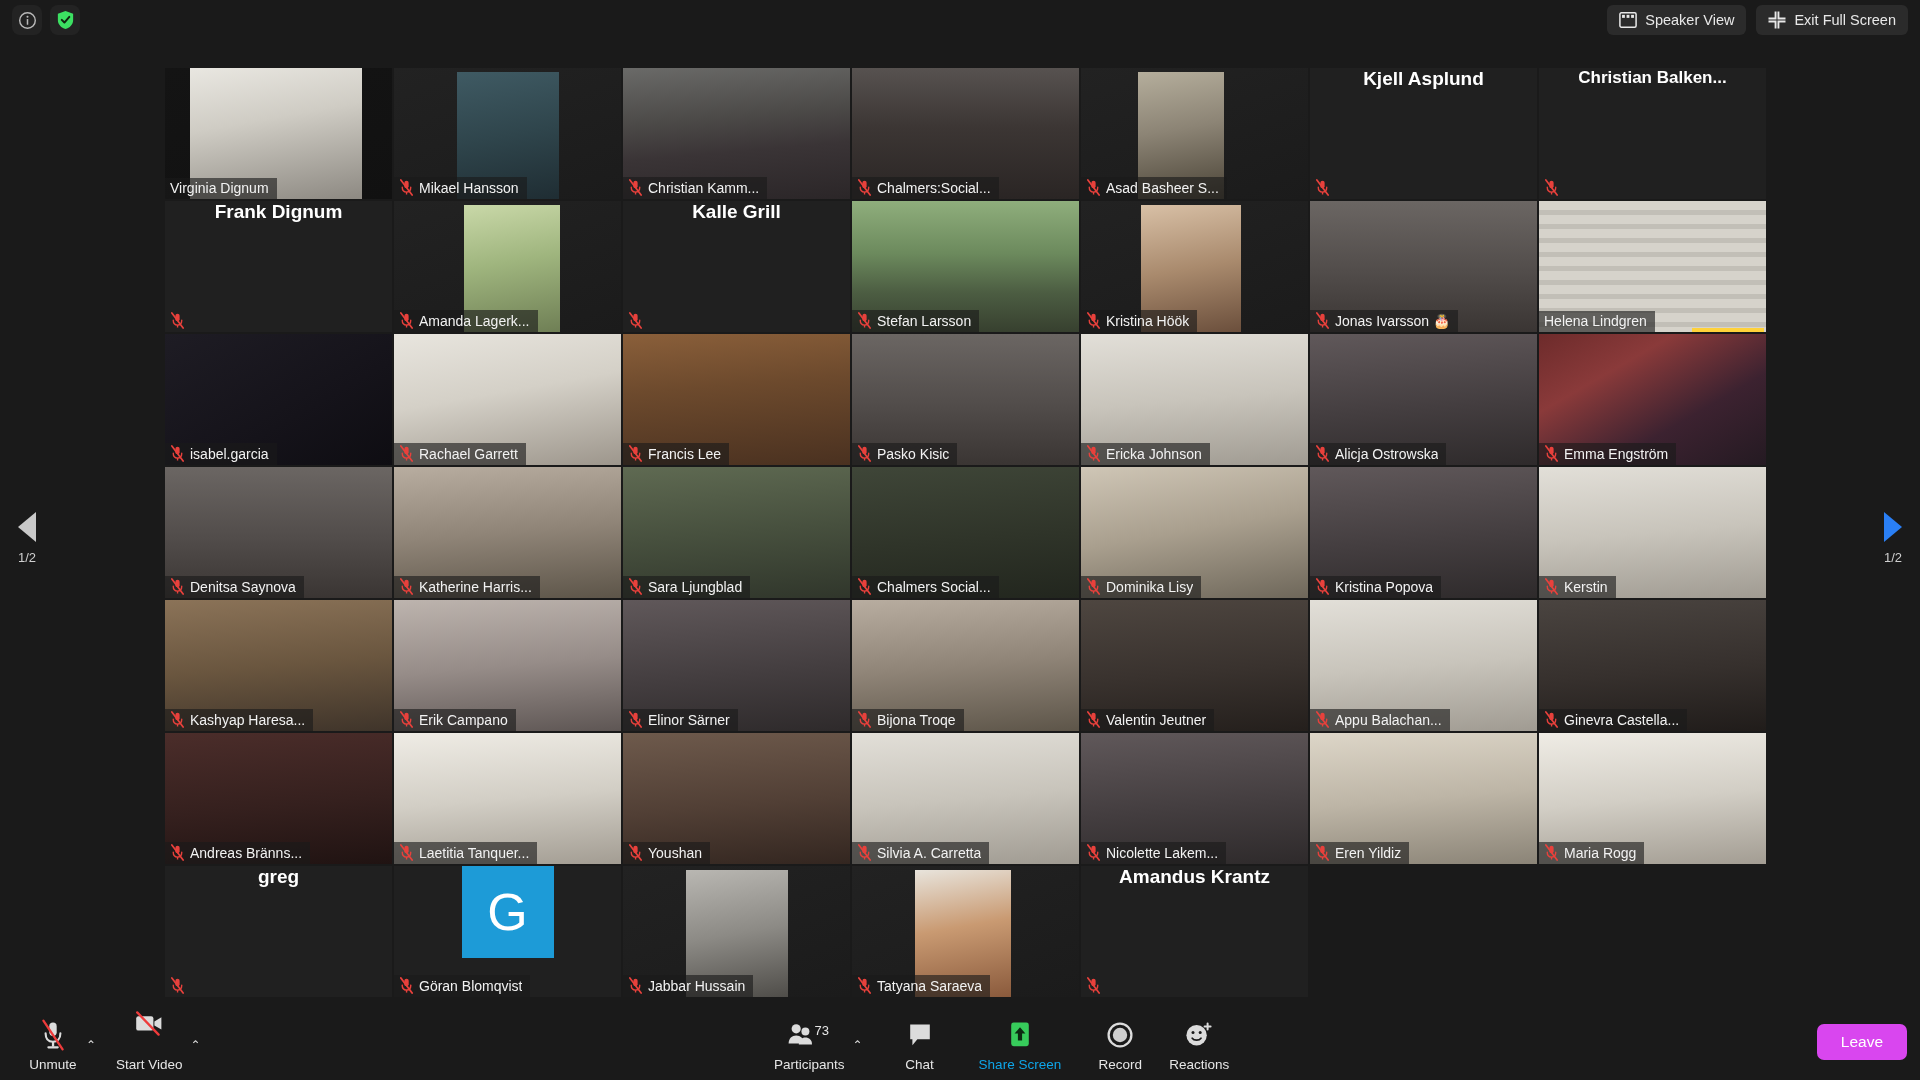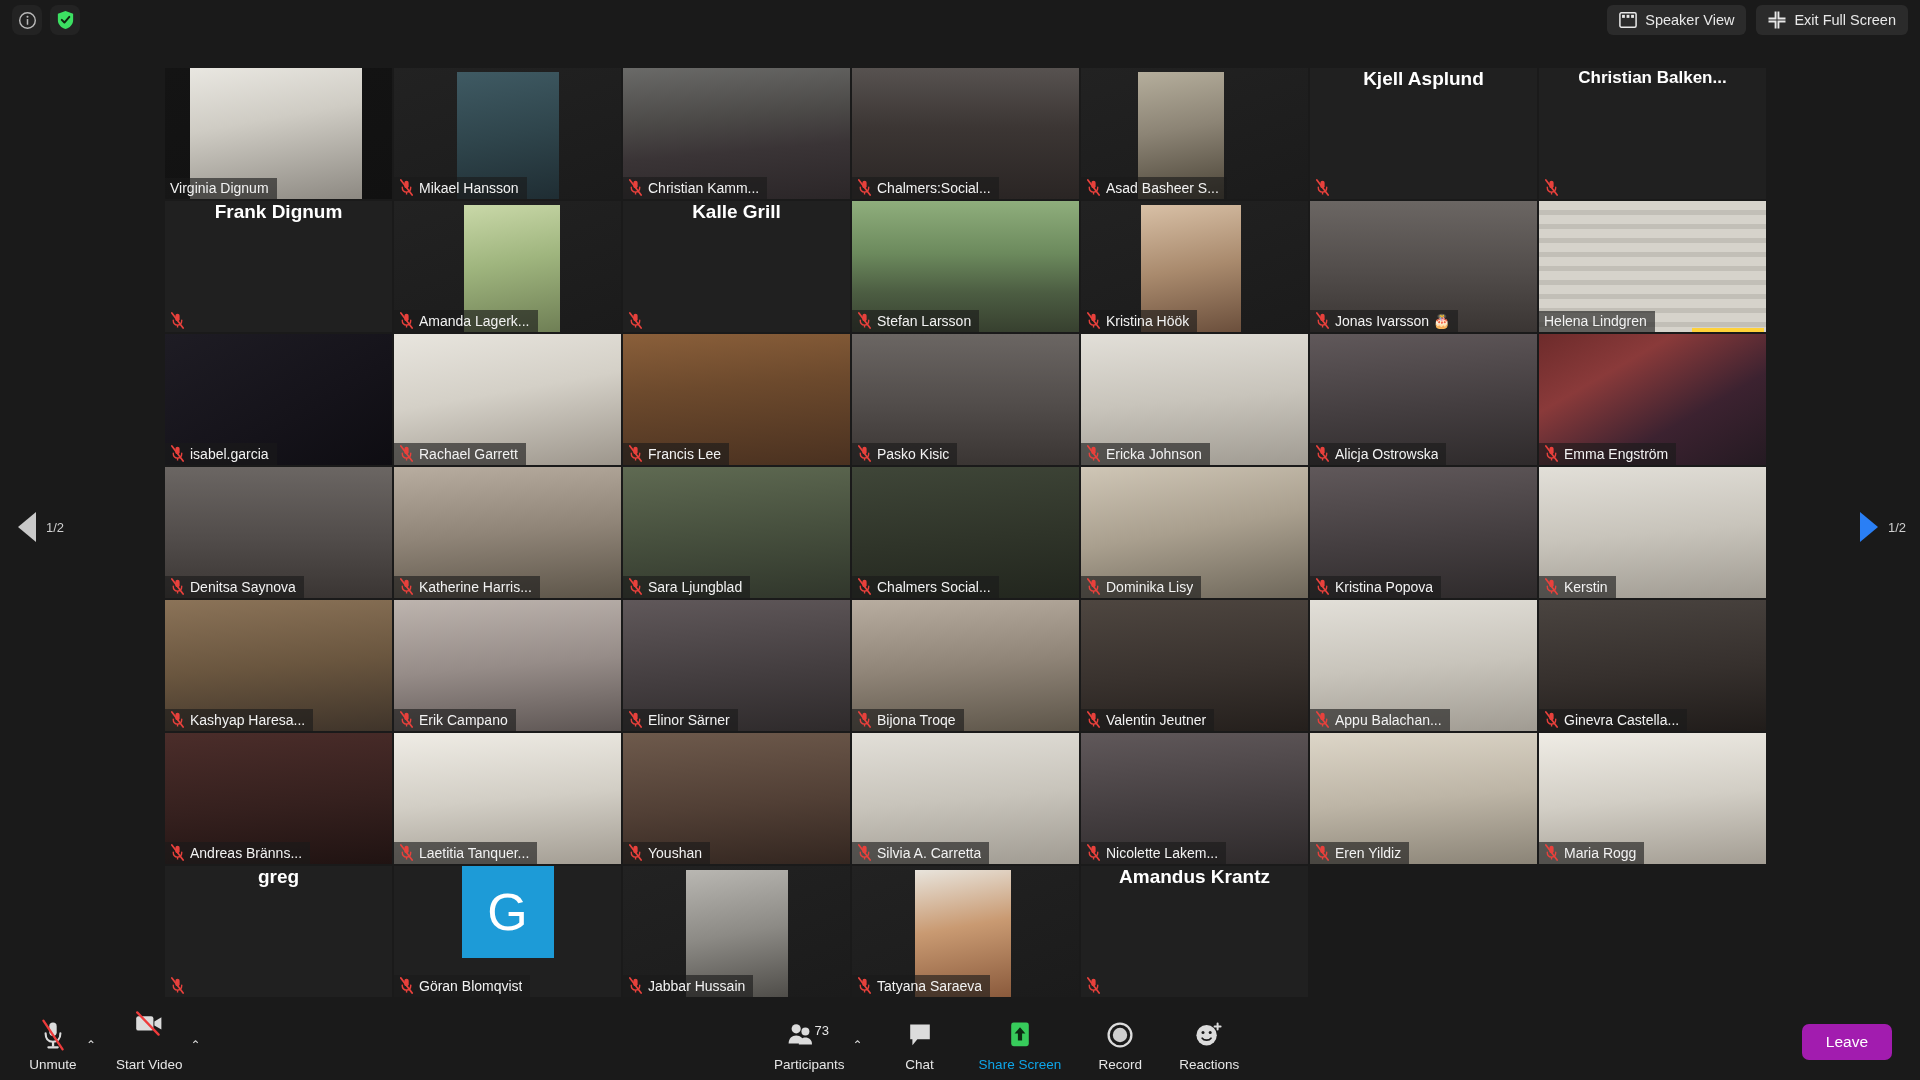--- a/index.html
+++ b/index.html
@@ -91,21 +91,21 @@
   }
   .mic-muted { width: 15px; height: 17px; display: block; flex: none; }
   .audio-bar {
     position: absolute; bottom: 0; right: 2px; height: 4px; width: 72px;
     background: #ffd23a; z-index: 7;
   }
 
   
   .pager {
     position: absolute; z-index: 30;
-    display: flex; align-items: center; gap: 6px;
+    display: flex; flex-direction: column; align-items: center; gap: 6px;
     cursor: pointer;
   }
   #pager-left { left: 14px; top: 510px; }
   #pager-right { right: 14px; top: 510px; }
   .pager .cnt { color: #cfcfcf; font-size: 13px; }
 
   
   #toolbar {
     position: absolute; left: 0; bottom: 0; width: 1920px; height: 78px;
     background: #1a1a1a; z-index: 50;
@@ -117,22 +117,22 @@
     padding: 0 6px;
   }
   .tb-ico { height: 34px; display: flex; align-items: center; justify-content: center; }
   .tb-lbl { color: #e6e6e6; font-size: 13.5px; margin-top: 5px; white-space: nowrap; }
   .tb-lbl.green { color: #0ea5e9; }
   .caret {
     color: #d8d8d8; font-size: 12px; margin-left: 2px; margin-bottom: 20px;
     cursor: pointer; user-select: none;
   }
   #leave-btn {
-    position: absolute; right: 28px; bottom: 20px;
-    background: #a21caf; color: #fff; font-size: 15.5px;
+    position: absolute; right: 13px; bottom: 20px;
+    background: #d946ef; color: #fff; font-size: 15.5px;
     padding: 9px 24px; border-radius: 7px; cursor: pointer;
   }
 </style>
 </head>
 <body>
 
 <div id="top-bar">
   <div class="topbar-left">
     <div class="round-btn">
       <svg width="19" height="19" viewBox="0 0 20 20">
@@ -815,21 +815,21 @@
     <div class="tb-item" style="margin-left:22px;">
       <div class="tb-ico">
         <svg width="28" height="28" viewBox="0 0 28 28">
           <circle cx="14" cy="14" r="11.4" fill="none" stroke="#dcdcdc" stroke-width="2.3"></circle>
           <circle cx="14" cy="14" r="7.2" fill="#cfcfcf"></circle>
         </svg>
       </div>
       <div class="tb-lbl">Record</div>
     </div>
 
-    <div class="tb-item" style="margin-left:22px;">
+    <div class="tb-item" style="margin-left:12px;">
       <div class="tb-ico">
         <svg width="30" height="28" viewBox="0 0 30 28">
           <circle cx="12.6" cy="14.2" r="10.2" fill="#dcdcdc"></circle>
           <circle cx="9.0" cy="11.6" r="1.5" fill="#1a1a1a"></circle>
           <circle cx="16.2" cy="11.6" r="1.5" fill="#1a1a1a"></circle>
           <path d="M8.2 17.2 C10.0 19.8 15.2 19.8 17.0 17.2" fill="none" stroke="#1a1a1a" stroke-width="1.7" stroke-linecap="round"></path>
           <path d="M23.6 2.6 V8.6 M20.6 5.6 H26.6" stroke="#dcdcdc" stroke-width="2" stroke-linecap="round"></path>
         </svg>
       </div>
       <div class="tb-lbl">Reactions</div>

